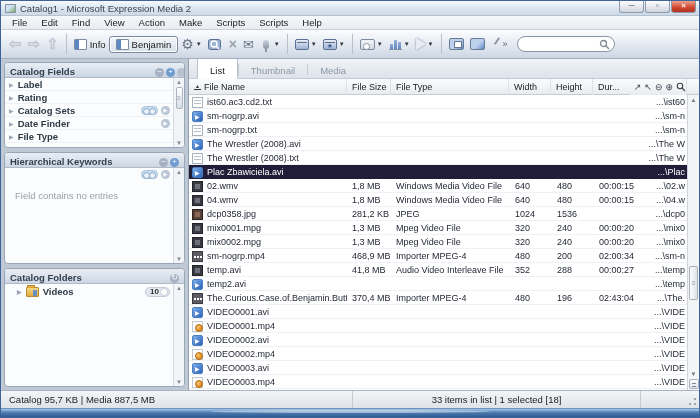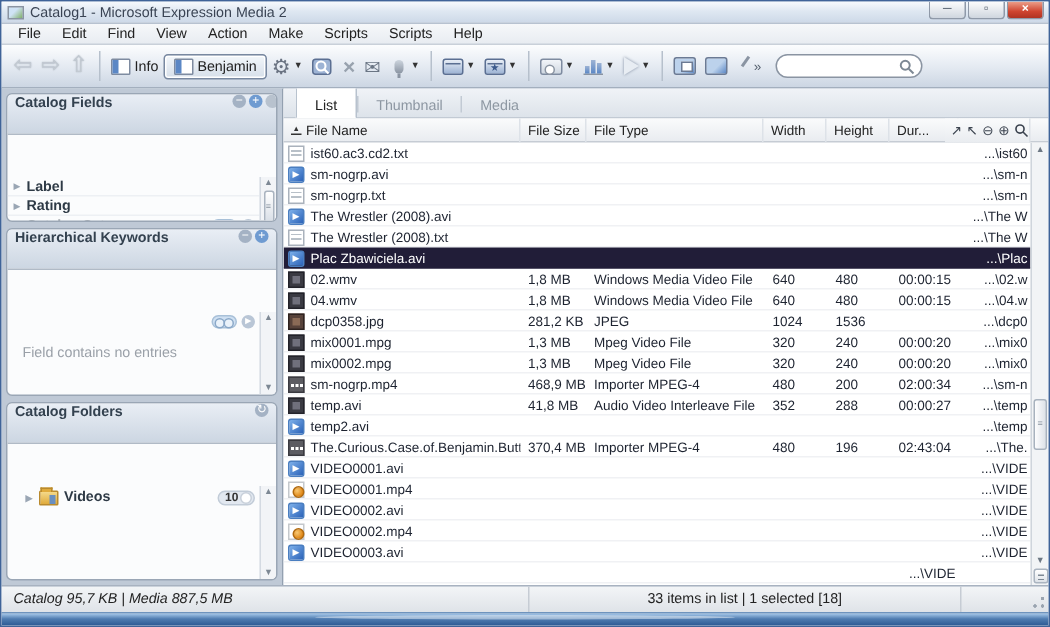--- a/index.html
+++ b/index.html
@@ -60,28 +60,28 @@
   .chev{ font-size:9px; color:#55606e; margin:0 2px;}
   .searchwrap{ margin-left:4px; width:98px; height:16px; border:1px solid #8a94a2; border-radius:9px; background:#fff;
     display:flex; align-items:center; padding:0 4px; }
   .searchwrap input{ border:none; outline:none; flex:1; min-width:0; font-size:9px; font-family:"Liberation Sans",sans-serif; background:transparent;}
   .mag{ flex:none; }
 
   
   .content{ flex:1; display:flex; overflow:hidden;}
   .sidebar{ width:188px; flex:none; background:#bfc9d6; padding:3px; display:flex; flex-direction:column; gap:4px; border-right:1px solid #93a0b0;}
   .panel{ background:#fbfcfd; border:1px solid #9aa6b5; border-radius:4px; overflow:hidden; display:flex; flex-direction:column;}
-  .phead{ height:27px; flex:none; display:flex; align-items:flex-start; padding:0 5px;
+  .phead{ height:15px; flex:none; display:flex; align-items:flex-end; padding:0 5px;
     background:linear-gradient(#e9eef5,#ccd6e2); border-bottom:1px solid #b0bac6;}
   .phead .pt{ font-size:9.5px; font-weight:bold; color:#33414f;}
   .pbtns{ margin-left:auto; display:flex; gap:2px; align-items:center;}
   .cbtn{ width:9px; height:9px; border-radius:50%; background:#a4b2c4; color:#fff; font-size:8px; line-height:8px; text-align:center;}
   .cbtn.plus{ background:#6f9bd1;}
   .cbtn.half{ margin-right:-7px; background:#b8c2ce;}
-  .pbody{ flex:1; display:flex; overflow:hidden; position:relative;margin-top:28px;}
+  .pbody{ flex:1; display:flex; overflow:hidden; position:relative;}
   .pitems{ flex:1; display:flex; flex-direction:column; overflow:hidden;}
   .fitem{ height:13px; flex:none; display:flex; align-items:center; padding:0 3px 0 4px; border-bottom:1px solid #edf0f4; font-size:9.5px; font-weight:bold; color:#2e3a46;}
   .fitem .tri{ font-size:6px; color:#9aa6b4; margin-right:4px; font-weight:normal;}
   .pill{ width:17px; height:9px; border-radius:5px; background:#cfe0f2; border:1px solid #a8c0d8; position:relative; margin-left:auto; flex:none;}
   .pill::before,.pill::after{ content:""; position:absolute; top:1px; width:5px; height:5px; border:1px solid #8aa8c8; border-radius:50%; background:#eaf2fa;}
   .pill::before{ left:1px;} .pill::after{ right:1px;}
   .rarrow{ width:9px; height:9px; border-radius:50%; background:#b9c6d6; color:#fff; font-size:5px; line-height:9px; text-align:center; margin-left:3px; flex:none;}
   .pscroll{ width:11px; flex:none; background:#f2f4f7; border-left:1px solid #d4dae2; display:flex; flex-direction:column; align-items:center; font-size:6px; color:#7d8894; padding:1px 0;}
   .pscroll .dn{ margin-top:auto;}
   .pthumb{ width:7px; height:22px; background:linear-gradient(#fff,#d8dee6); border:1px solid #aab4c0; border-radius:2px; margin-top:2px; font-size:6px; color:#8a94a0; text-align:center; line-height:20px;}
@@ -140,21 +140,21 @@
   .vscroll .up{ margin-top:2px;}
   .vscroll .dn{ margin-top:auto; margin-bottom:2px;}
   .optbtn{ width:10px; height:10px; margin-bottom:1px; border:1px solid #aab4c0; border-radius:2px; background:linear-gradient(#fff,#dde2e8) ;
     position:relative;}
   .optbtn::after{ content:""; position:absolute; left:2px; right:2px; top:3px; height:4px;
     background:repeating-linear-gradient(#7d8894 0 1px,transparent 1px 3px);}
 
   
   .statusbar{ height:18px; flex:none; background:linear-gradient(#f3f5f7,#dfe3e8); border-top:1px solid #a8b2c0;
     display:flex; align-items:center; font-size:9.5px; color:#222;}
-  .ssec-left{ width:352px; flex:none; padding-left:8px; border-right:1px solid #c6ccd4; height:100%; display:flex; align-items:center;font-style:italic;}
+  .ssec-left{ width:352px; flex:none; padding-left:8px; border-right:1px solid #c6ccd4; height:100%; display:flex; align-items:center;}
   .ssec-mid{ flex:1; text-align:center; border-right:1px solid #c6ccd4; height:100%; line-height:17px;}
   .ssec-right{ width:58px; flex:none; height:100%; position:relative;}
   .grip{ position:absolute; right:2px; bottom:2px; width:9px; height:9px;
     background:radial-gradient(circle at 7px 2px,#9aa4b0 1px,transparent 1.3px),
                radial-gradient(circle at 7px 7px,#9aa4b0 1px,transparent 1.3px),
                radial-gradient(circle at 2px 7px,#9aa4b0 1px,transparent 1.3px);}
   .bottomstrip{ height:9px; flex:none; background:linear-gradient(#a6c8ea,#4f7cb0 45%,#2c5a94);
     border-top:1px solid #6e93bd; position:relative;}
   .bottomstrip::after{ content:""; position:absolute; left:30%; right:30%; top:1px; height:3px; background:rgba(255,255,255,.45); border-radius:50%;}
   svg{ display:block;}
@@ -651,20 +651,24 @@
                 <span>VIDEO0003.avi</span>
               </div>
               <div class="cell csize"></div>
               <div class="cell ctype"></div>
               <div class="cell cnum"></div>
               <div class="cell cnum"></div>
               <div class="cell cnum"></div>
               <div class="cell cpath">...\VIDE</div>
             </div>
             <div class="lrow grid">
+              <div class="cell cname">
+                <span class="fi fi-mp4"></span>
+                <span>VIDEO0003.mp4</span>
+              </div>
               <div class="cell csize"></div>
               <div class="cell ctype"></div>
               <div class="cell cnum"></div>
               <div class="cell cnum"></div>
               <div class="cell cnum"></div>
               <div class="cell cpath">...\VIDE</div>
             </div>
           </div>
         <div class="vscroll">
           <span class="up">▲</span>

